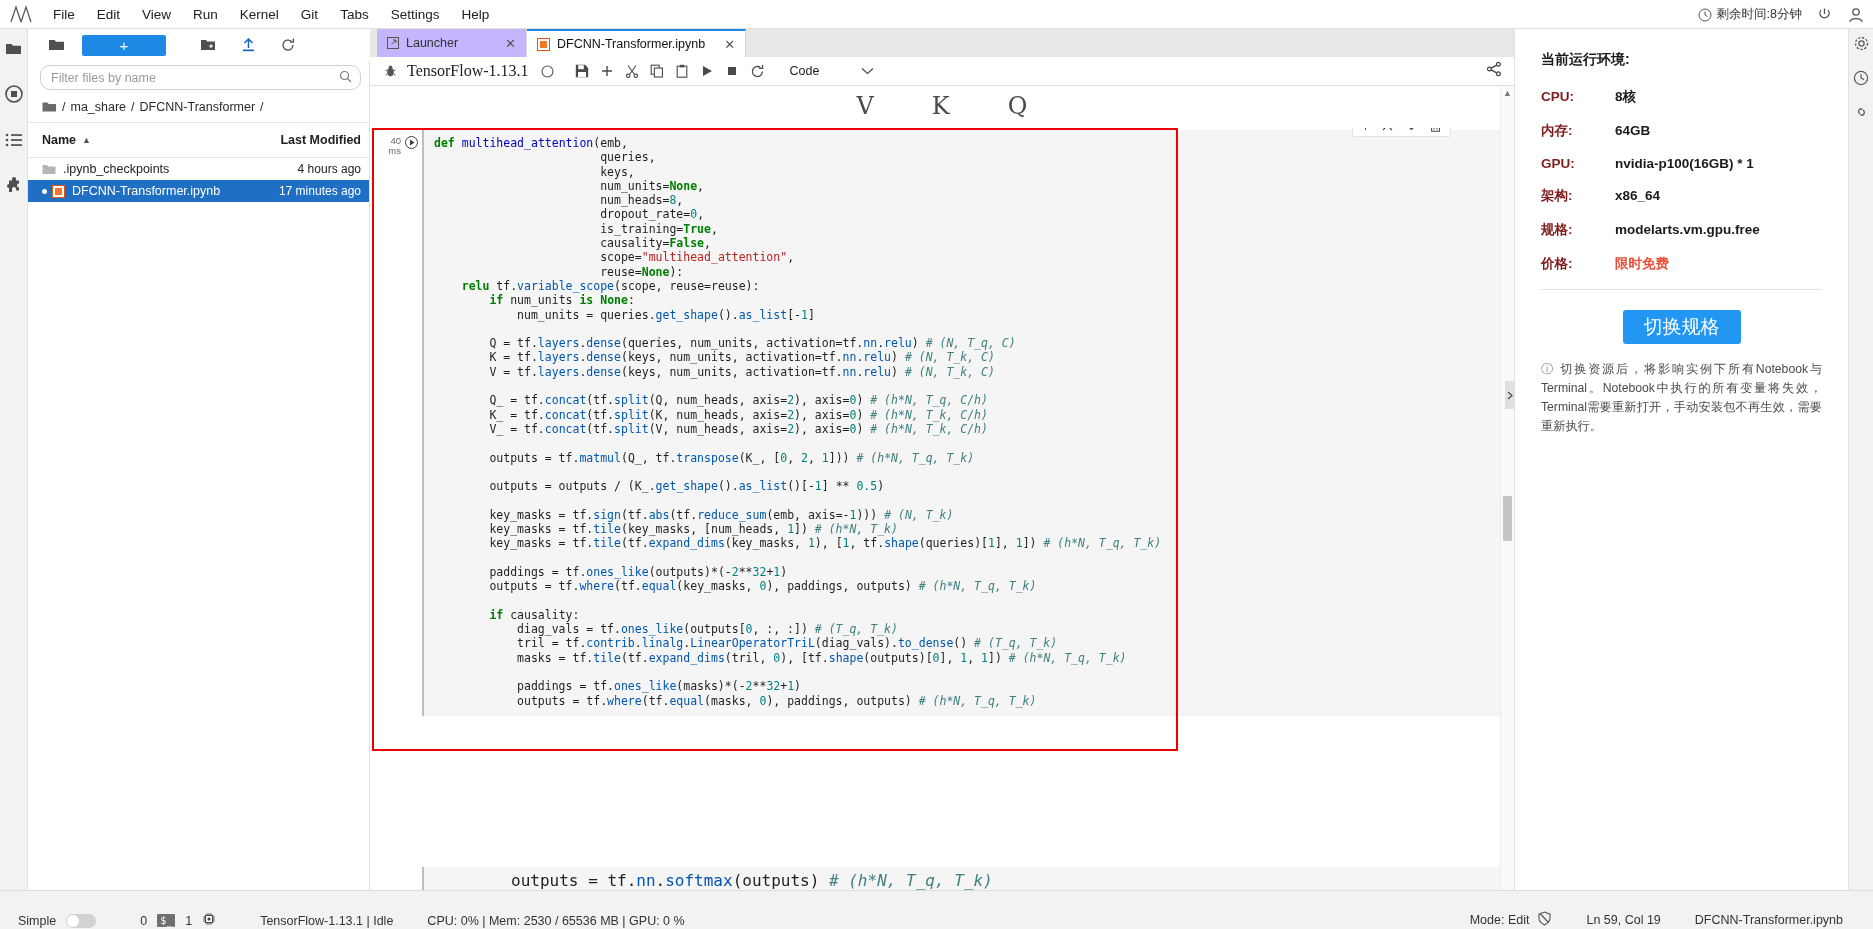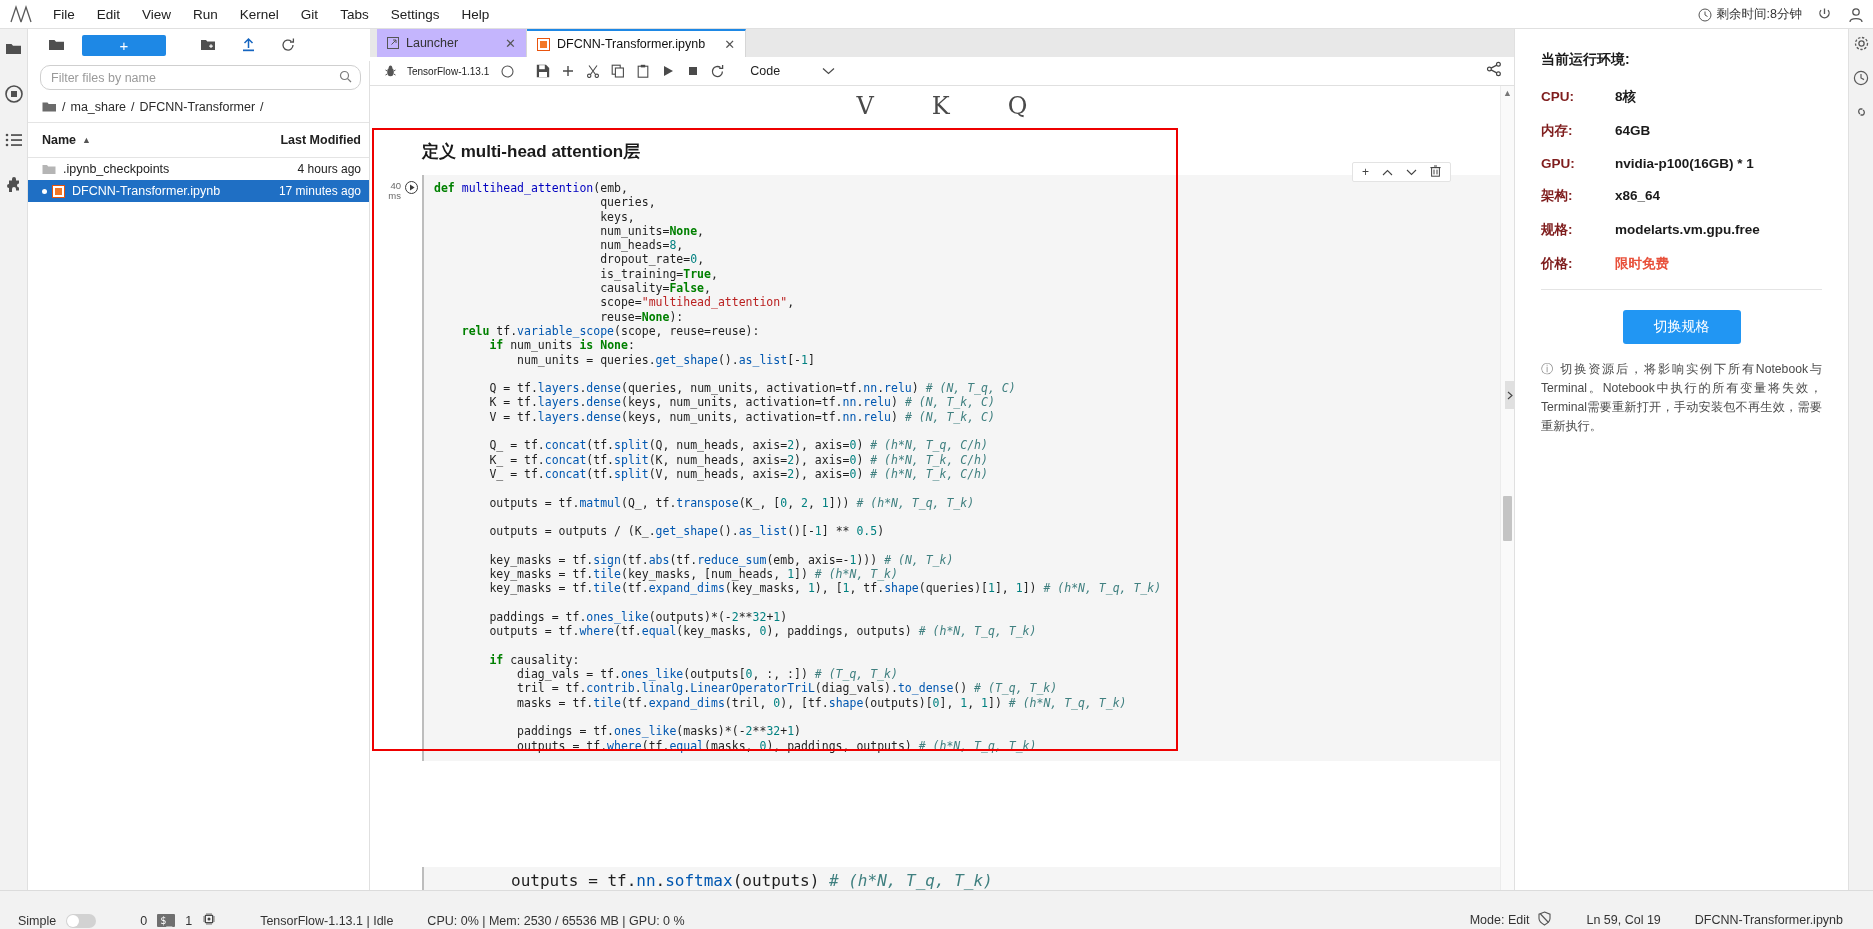--- a/index.html
+++ b/index.html
@@ -108,21 +108,21 @@
     color: #333; background: #c4b5fd; border-right: 1px solid #d6d6d6; cursor: pointer; min-width: 150px;
   }
   .tab.active { background: #ffffff; color: #111; border-top: 2px solid #1e88e5; }
   .tab .tab-x { margin-left: auto; color: #555; font-size: 13px; padding-left: 12px;}
 
   .nbtoolbar {
     height: 29px; background: #ffffff; border-bottom: 1px solid #e0e0e0;
     display: flex; align-items: center; padding-left: 8px; gap: 0px;
   }
   .nb-btn { width: 25px; height: 25px; display:flex;align-items:center;justify-content:center; color:#4a4a4a; cursor:pointer; }
-  .nb-kernel { font-size: 10px; color: #212121; padding: 0 6px 0 4px; }
+  .nb-kernel { font-size: 16px; color: #212121; padding: 0 6px 0 4px; font-family: Liberation Serif, serif; }
   .nb-sep { width: 10px; }
   .celltype {
     margin-left: 14px; display: flex; align-items: center; gap: 42px;
     font-size: 12.5px; color: #212121; border: 0px; padding: 0 6px; cursor: pointer;
   }
   .share-btn { margin-left: auto; margin-right: 12px; color: #444; cursor:pointer; }
 
   
   .nbwrap {
     position: relative; height: 814px; background: #ffffff; overflow: hidden;
@@ -201,21 +201,21 @@
     background: #ffffff; border-left: 1px solid #e0e0e0; padding: 22px 26px 0 26px;
   }
   .rp-title { font-size: 14px; font-weight: bold; color: #1a1a1a; margin-bottom: 19px; }
   .rp-row { display: flex; align-items: baseline; margin-bottom: 16px; font-size: 13.5px; }
   .rp-key { width: 74px; font-weight: bold; color: #7f1d1d; }
   .rp-val { font-weight: bold; color: #1a1a1a; }
   .rp-val.free { color: #e8503a; }
   .rp-divider { height: 1px; background: #e4e4e4; margin: 4px 0 20px 0; }
   .rp-btn {
     width: 118px; height: 34px; background: #2196f3; color: #fff; border-radius: 3px;
-    display: flex; align-items: center; justify-content: center; font-size: 14px; margin: 0 auto 16px auto; cursor: pointer;
+    display: flex; align-items: center; justify-content: center; font-size: 19px; margin: 0 auto 16px auto; cursor: pointer;
   }
   .rp-note { font-size: 12.2px; color: #4a4a4a; line-height: 19px; text-align: justify; }
   .rp-note .info-ico { color: #8a8a8a; }
 
   
   .farrail {
     position: absolute; left: 1848px; top: 29px; width: 25px; height: 871px; background: #f2f2f2;
     border-left: 1px solid #e0e0e0; display:flex; flex-direction: column; align-items:center; padding-top:6px; gap: 14px;
   }
   .farrail .ri { color: #5a5a5a; cursor: pointer; }
@@ -497,21 +497,20 @@
         <div class="vkq">
           <span>V</span>
           <span>K</span>
           <span>Q</span>
         </div>
       </div>
 
       <div class="notebook-body">
         <div class="redbox"></div>
 
-        <div class="md-heading">定义 multi-head attention层</div>
 
         <div class="cell">
           <div class="celltools">
             <span>+</span>
             <span>
               <svg width="11" height="7" viewBox="0 0 11 7">
                   <path d="M1 6 L5.5 1.5 L10 6" fill="none" stroke="#444" stroke-width="1.1"></path>
                 </svg>
             </span>
             <span>

